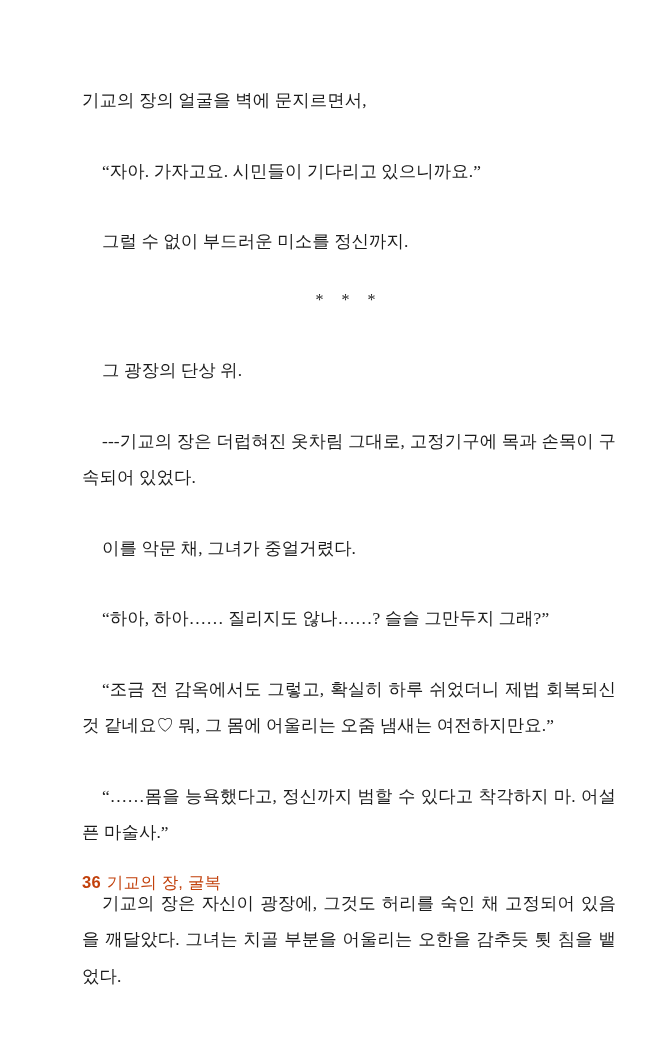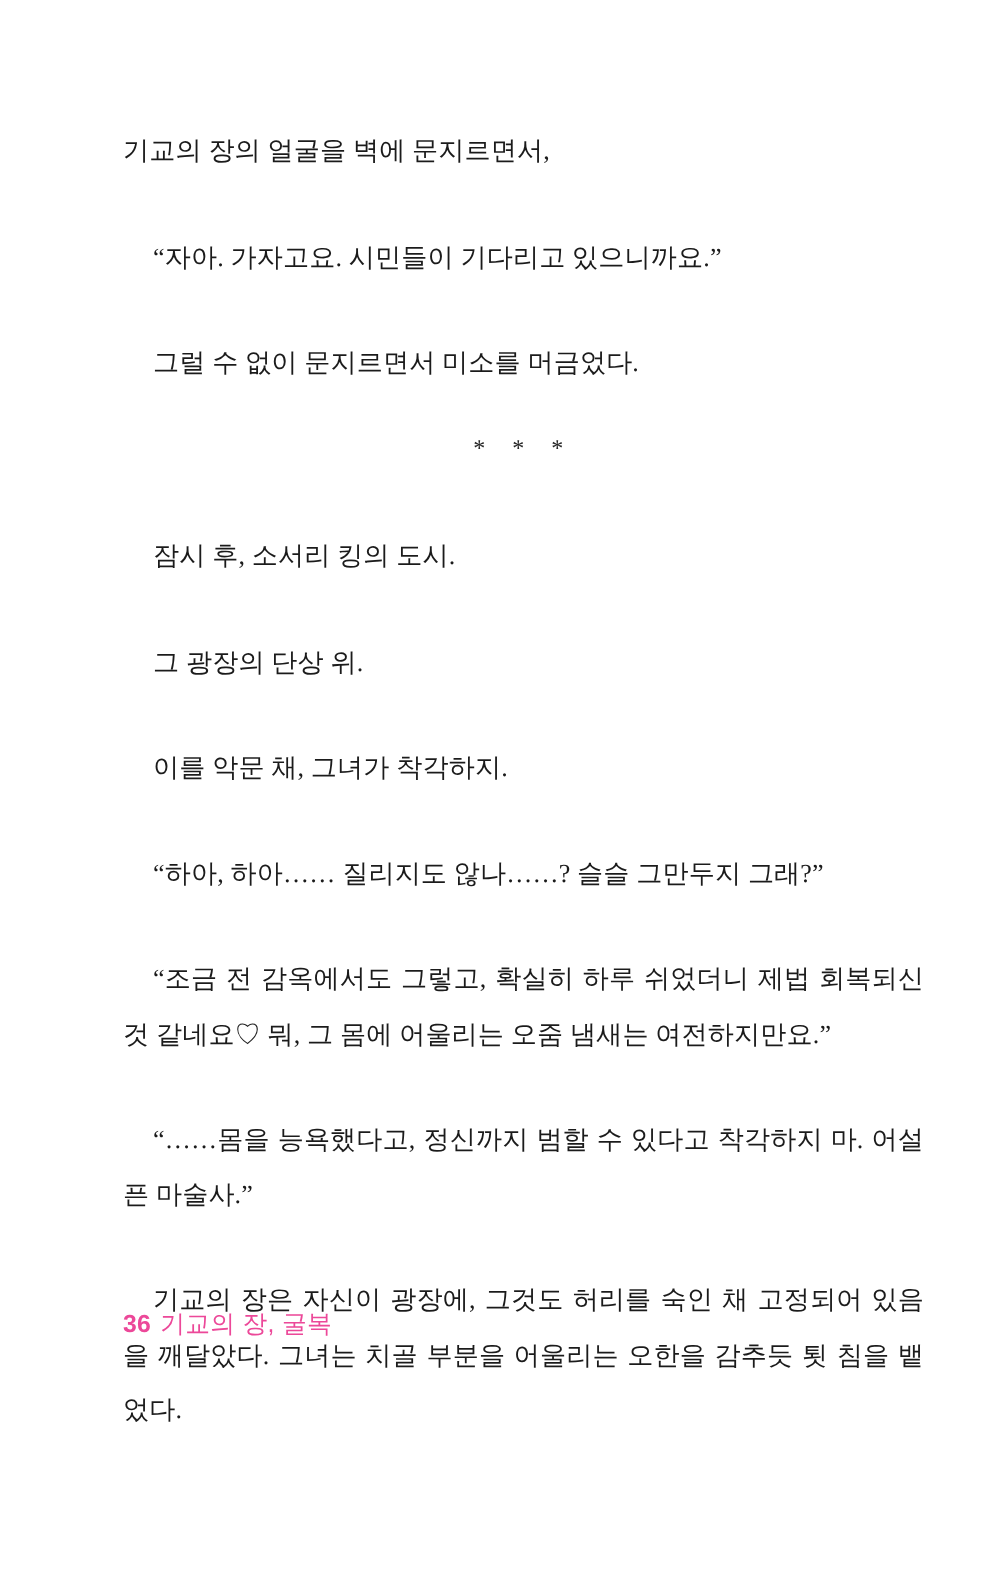--- a/index.html
+++ b/index.html
@@ -47,44 +47,44 @@
     margin: 22px 0 22px 0;
     color: #262626;
   }
   .footer {
     position: absolute;
     left: 82px;
     bottom: 46px;
     font-family: "Liberation Sans", sans-serif;
     font-size: 16.5px;
     letter-spacing: 0.2px;
-    color: #ec4899;
+    color: #c2410c;
     white-space: nowrap;
   }
   .footer .pagenum {
     font-weight: 700;
     margin-right: 6px;
   }
 </style>
 </head>
 <body>
 
 <div class="page">
 
   <div class="body-text">
 
     <p class="p-noindent">기교의 장의 얼굴을 벽에 문지르면서,</p>
     <p class="p-indent">“자아. 가자고요. 시민들이 기다리고 있으니까요.”</p>
-    <p class="p-indent">그럴 수 없이 문지르면서 미소를 머금었다.</p>
+    <p class="p-indent">그럴 수 없이 부드러운 미소를 정신까지.</p>
 
     <div class="scene-break">* * *</div>
 
-    <p class="p-indent">잠시 후, 소서리 킹의 도시.</p>
     <p class="p-indent">그 광장의 단상 위.</p>
-    <p class="p-indent">이를 악문 채, 그녀가 착각하지.</p>
+    <p class="p-indent">---기교의 장은 더럽혀진 옷차림 그대로, 고정기구에 목과 손목이 구속되어 있었다.</p>
+    <p class="p-indent">이를 악문 채, 그녀가 중얼거렸다.</p>
     <p class="p-indent">“하아, 하아…… 질리지도 않나……? 슬슬 그만두지 그래?”</p>
     <p class="p-indent">“조금 전 감옥에서도 그렇고, 확실히 하루 쉬었더니 제법 회복되신 것 같네요♡ 뭐, 그 몸에 어울리는 오줌 냄새는 여전하지만요.”</p>
     <p class="p-indent">“……몸을 능욕했다고, 정신까지 범할 수 있다고 착각하지 마. 어설픈 마술사.”</p>
     <p class="p-indent">기교의 장은 자신이 광장에, 그것도 허리를 숙인 채 고정되어 있음을 깨달았다. 그녀는 치골 부분을 어울리는 오한을 감추듯 툇 침을 뱉었다.</p>
 
   </div>
 
   <div class="footer">
     <span class="pagenum">36</span><span>기교의 장, 굴복</span>
   </div>

